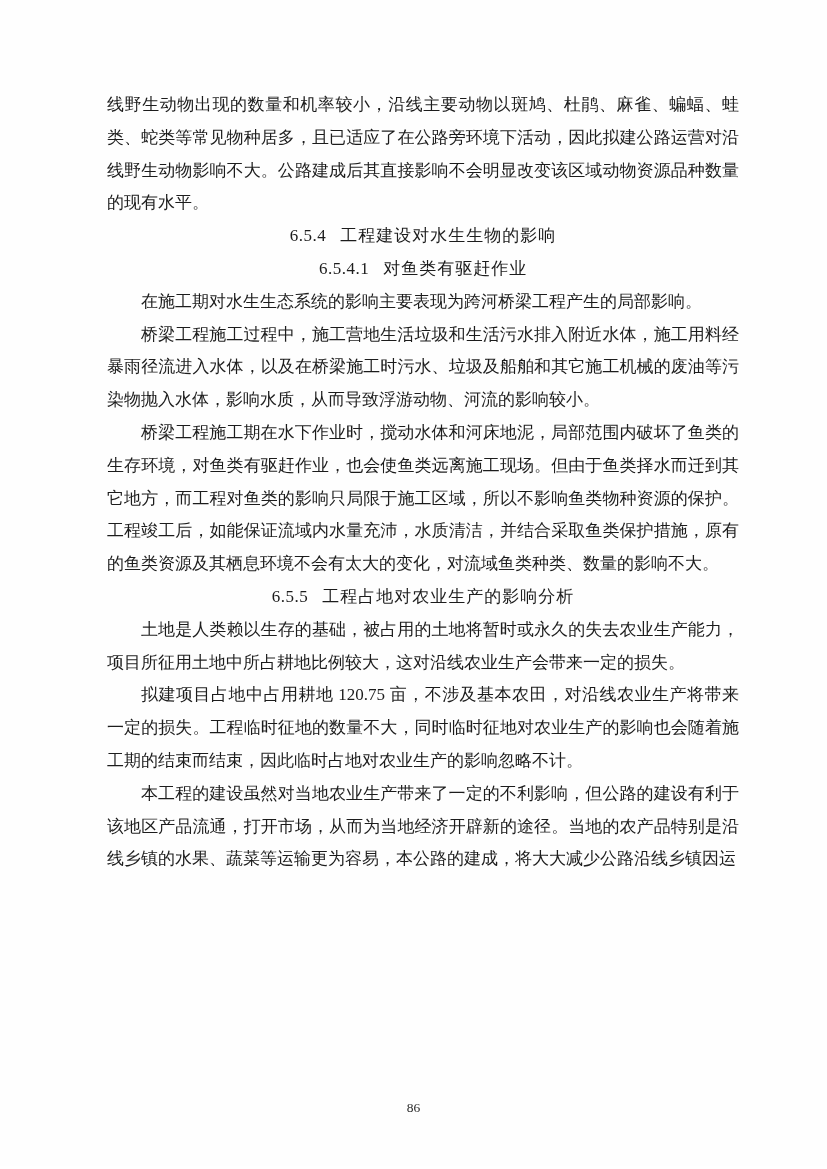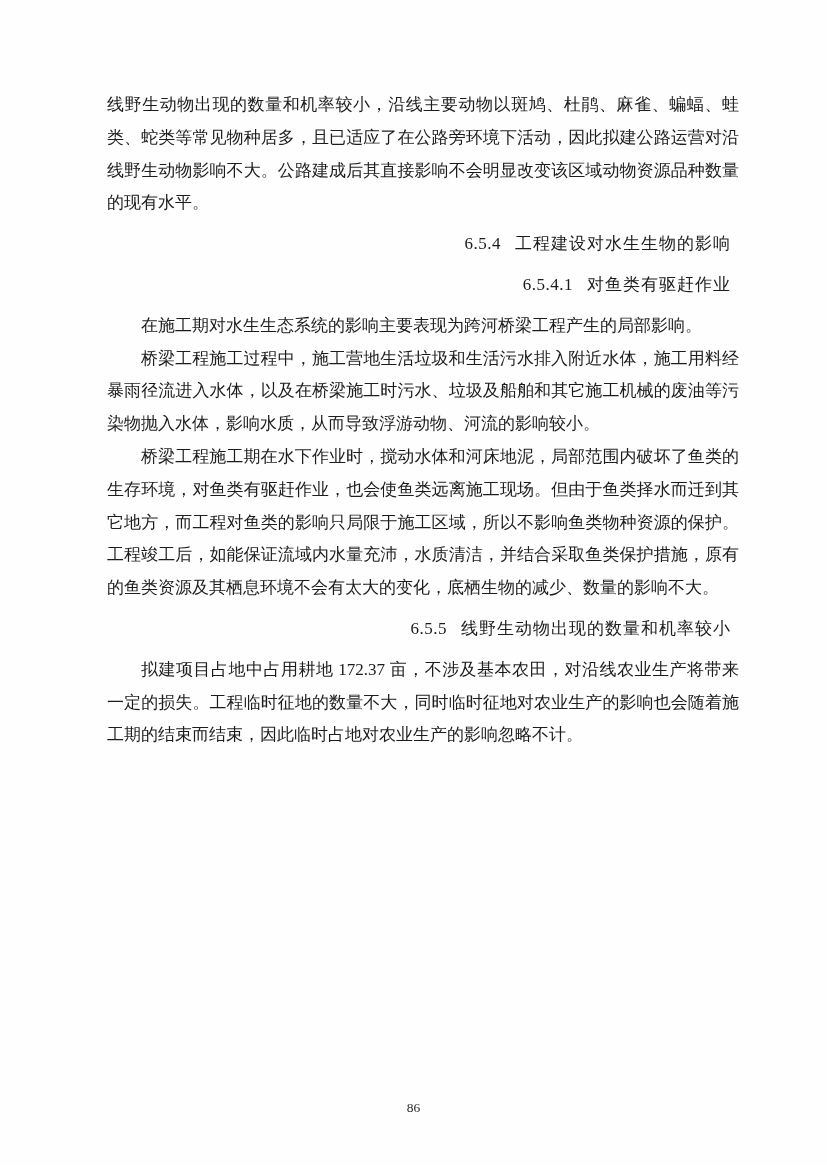--- a/index.html
+++ b/index.html
@@ -27,27 +27,27 @@
   }
   .para {
     margin: 0;
     padding: 0;
     text-indent: 2em;
   }
   .para.no-indent {
     text-indent: 0;
   }
   .heading {
-    margin: 8px;
+    margin: 0;
     padding: 0;
     font-size: 17px;
     font-weight: normal;
     line-height: 32.8px;
     letter-spacing: 1px;
-    text-align: right;
+    text-align: center;
   }
   .heading .heading-num {
     letter-spacing: 0.5px;
     margin-right: 14px;
   }
   .page-footer {
     position: absolute;
     left: 0;
     right: 0;
     bottom: 50px;
@@ -70,30 +70,32 @@
     </h3>
 
     <h4 class="heading">
       <span class="heading-num">6.5.4.1</span><span>对鱼类有驱赶作业</span>
     </h4>
 
     <p class="para">在施工期对水生生态系统的影响主要表现为跨河桥梁工程产生的局部影响。</p>
 
     <p class="para">桥梁工程施工过程中，施工营地生活垃圾和生活污水排入附近水体，施工用料经暴雨径流进入水体，以及在桥梁施工时污水、垃圾及船舶和其它施工机械的废油等污染物抛入水体，影响水质，从而导致浮游动物、河流的影响较小。</p>
 
-    <p class="para">桥梁工程施工期在水下作业时，搅动水体和河床地泥，局部范围内破坏了鱼类的生存环境，对鱼类有驱赶作业，也会使鱼类远离施工现场。但由于鱼类择水而迁到其它地方，而工程对鱼类的影响只局限于施工区域，所以不影响鱼类物种资源的保护。工程竣工后，如能保证流域内水量充沛，水质清洁，并结合采取鱼类保护措施，原有的鱼类资源及其栖息环境不会有太大的变化，底栖生物的减少、数量的影响不大。</p>
+    <p class="para">桥梁工程施工期在水下作业时，搅动水体和河床地泥，局部范围内破坏了鱼类的生存环境，对鱼类有驱赶作业，也会使鱼类远离施工现场。但由于鱼类择水而迁到其它地方，而工程对鱼类的影响只局限于施工区域，所以不影响鱼类物种资源的保护。工程竣工后，如能保证流域内水量充沛，水质清洁，并结合采取鱼类保护措施，原有的鱼类资源及其栖息环境不会有太大的变化，对流域鱼类种类、数量的影响不大。</p>
 
 
 
     <h3 class="heading">
-      <span class="heading-num">6.5.5</span><span>线野生动物出现的数量和机率较小</span>
+      <span class="heading-num">6.5.5</span><span>工程占地对农业生产的影响分析</span>
     </h3>
 
+    <p class="para">土地是人类赖以生存的基础，被占用的土地将暂时或永久的失去农业生产能力，项目所征用土地中所占耕地比例较大，这对沿线农业生产会带来一定的损失。</p>
 
-    <p class="para">拟建项目占地中占用耕地 172.37 亩，不涉及基本农田，对沿线农业生产将带来一定的损失。工程临时征地的数量不大，同时临时征地对农业生产的影响也会随着施工期的结束而结束，因此临时占地对农业生产的影响忽略不计。</p>
+    <p class="para">拟建项目占地中占用耕地 120.75 亩，不涉及基本农田，对沿线农业生产将带来一定的损失。工程临时征地的数量不大，同时临时征地对农业生产的影响也会随着施工期的结束而结束，因此临时占地对农业生产的影响忽略不计。</p>
 
+    <p class="para">本工程的建设虽然对当地农业生产带来了一定的不利影响，但公路的建设有利于该地区产品流通，打开市场，从而为当地经济开辟新的途径。当地的农产品特别是沿线乡镇的水果、蔬菜等运输更为容易，本公路的建成，将大大减少公路沿线乡镇因运</p>
 
   </div>
 
   <div class="page-footer">
     <span>86</span>
   </div>
 </div>
 
 </body></html>

